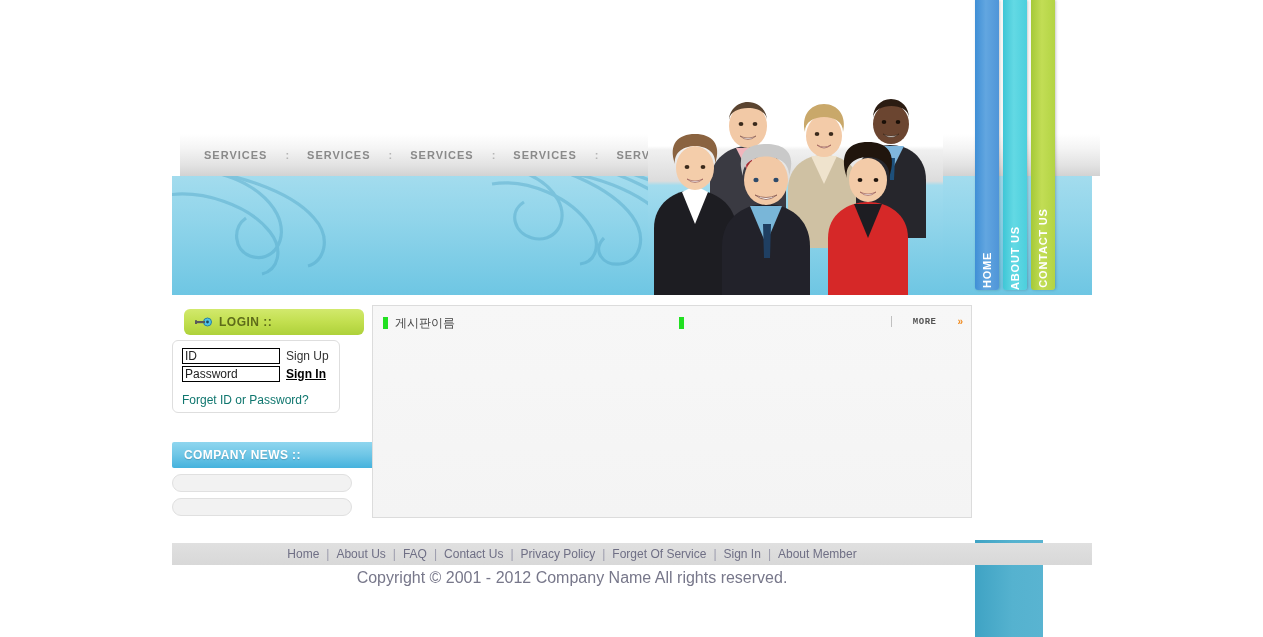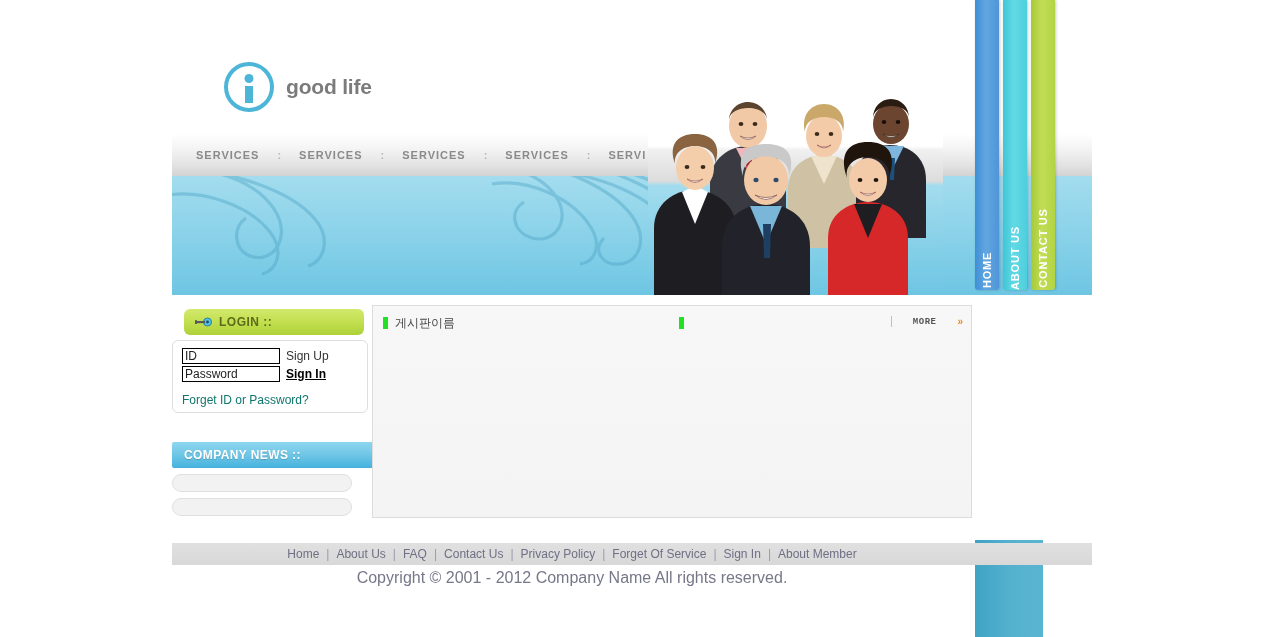--- a/index.html
+++ b/index.html
@@ -63,21 +63,21 @@
   .logo-text {
     font-size: 21px;
     font-weight: bold;
     color: #7b7b7b;
     letter-spacing: -0.2px;
   }
 
   
   .topnav {
     position: absolute;
-    left: 172px; top: 134px;
+    left: 180px; top: 134px;
     width: 920px; height: 42px;
     background: linear-gradient(to bottom, #ffffff 0%, #f4f4f4 35%, #e2e2e2 75%, #d2d2d2 100%);
     display: flex;
     align-items: center;
     box-sizing: border-box;
   }
   .topnav .nav-item {
     font-size: 11px;
     font-weight: bold;
     color: #8a8a8a;
@@ -183,21 +183,21 @@
   .key-icon { width: 18px; height: 12px; position: relative; flex: none; }
   .login-head-label {
     font-size: 12px;
     font-weight: bold;
     color: #5d6b1a;
     letter-spacing: 0.5px;
   }
   .login-box {
     position: absolute;
     left: 0px; top: 45px;
-    width: 196px; height: 73px;
+    width: 168px; height: 73px;
     border: 1px solid #dedede;
     border-radius: 6px;
     background: #ffffff;
     box-sizing: border-box;
     padding: 7px 9px 0 9px;
   }
   .login-row {
     display: flex;
     align-items: center;
     gap: 6px;
@@ -371,29 +371,20 @@
     left: 1043px; top: 543px;
     width: 49px; height: 22px;
     background: linear-gradient(to bottom, #e0e0e0 0%, #d8d8d8 100%);
   }
 </style>
 </head>
 <body>
 
 <div id="page">
 
-  <div class="header">
-    <div class="logo-wrap">
-      <div class="logo-mark">
-        <div class="dot"></div>
-        <div class="stem"></div>
-      </div>
-      <div class="logo-text">good life</div>
-    </div>
-  </div>
 
   <div class="topnav">
     <div class="nav-item">SERVICES</div>
     <div class="nav-sep">:</div>
     <div class="nav-item">SERVICES</div>
     <div class="nav-sep">:</div>
     <div class="nav-item">SERVICES</div>
     <div class="nav-sep">:</div>
     <div class="nav-item">SERVICES</div>
     <div class="nav-sep">:</div>

